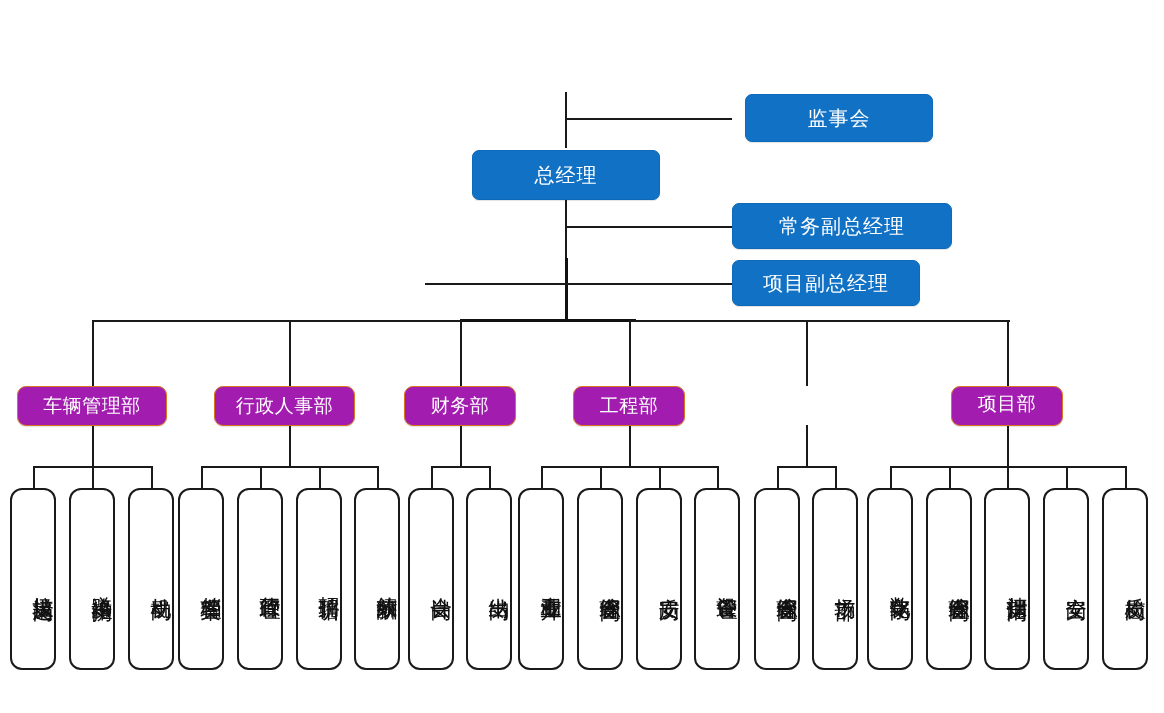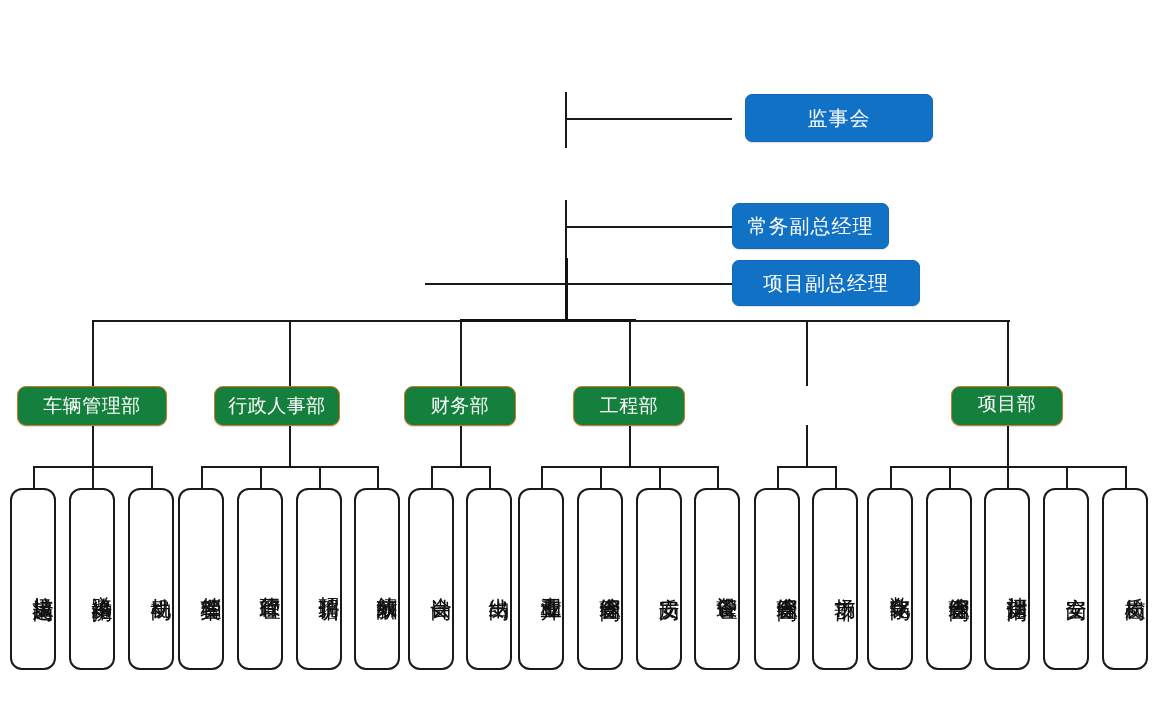--- a/index.html
+++ b/index.html
@@ -46,21 +46,21 @@
   .node.blue {
     background: #1071C5;
     color: #ffffff;
     border: 1px solid #0E69B8;
     font-size: 20px;
     letter-spacing: 1px;
     box-shadow: 0 1px 1px rgba(0,0,0,0.12);
   }
 
   .node.orange {
-    background: #15803d;
+    background: #a21caf;
     color: #ffffff;
     border: 1px solid #D9741F;
     font-size: 19px;
     letter-spacing: 0.5px;
     border-radius: 9px;
     box-shadow: 0 1px 1px rgba(0,0,0,0.12);
   }
 
   .node.post {
     background: #ffffff;
@@ -145,29 +145,30 @@
   <div class="ln h" style="left:890px; top:466px; width:236px;"></div>
   <div class="ln v" style="left:890px;  top:466px; height:22px;"></div>
   <div class="ln v" style="left:949px;  top:466px; height:22px;"></div>
   <div class="ln v" style="left:1007px; top:466px; height:22px;"></div>
   <div class="ln v" style="left:1066px; top:466px; height:22px;"></div>
   <div class="ln v" style="left:1125px; top:466px; height:22px;"></div>
 
 
   <div class="node blue" style="left:732px; top:94px; width:188px; height:48px;margin-left:13px;">监事会</div>
 
-
-  <div class="node blue" style="left:732px; top:203px; width:157px; height:46px;">常务副总经理</div>
+  <div class="node blue" style="left:472px; top:150px; width:188px; height:50px;">总经理</div>
+
+  <div class="node blue" style="left:732px; top:203px; width:220px; height:46px;">常务副总经理</div>
 
   <div class="node blue" style="left:732px; top:260px; width:188px; height:46px;text-align:center;">项目副总经理</div>
 
 
   <div class="node orange" style="left:17px; top:386px; width:150px; height:40px;">车辆管理部</div>
 
-  <div class="node orange" style="left:214px; top:386px; width:126px; height:40px;">行政人事部</div>
+  <div class="node orange" style="left:214px; top:386px; width:141px; height:40px;">行政人事部</div>
 
   <div class="node orange" style="left:404px; top:386px; width:112px; height:40px;">财务部</div>
 
   <div class="node orange" style="left:573px; top:386px; width:112px; height:40px;">工程部</div>
 
 
   <div class="node orange" style="left:951px; top:386px; width:112px; height:40px;font-family:Liberation Mono, monospace;">项目部</div>
 
   <div class="node post" style="left:10px; top:488px; width:46px; height:182px;">
     <span class="txt">垃圾清运岗</span>

